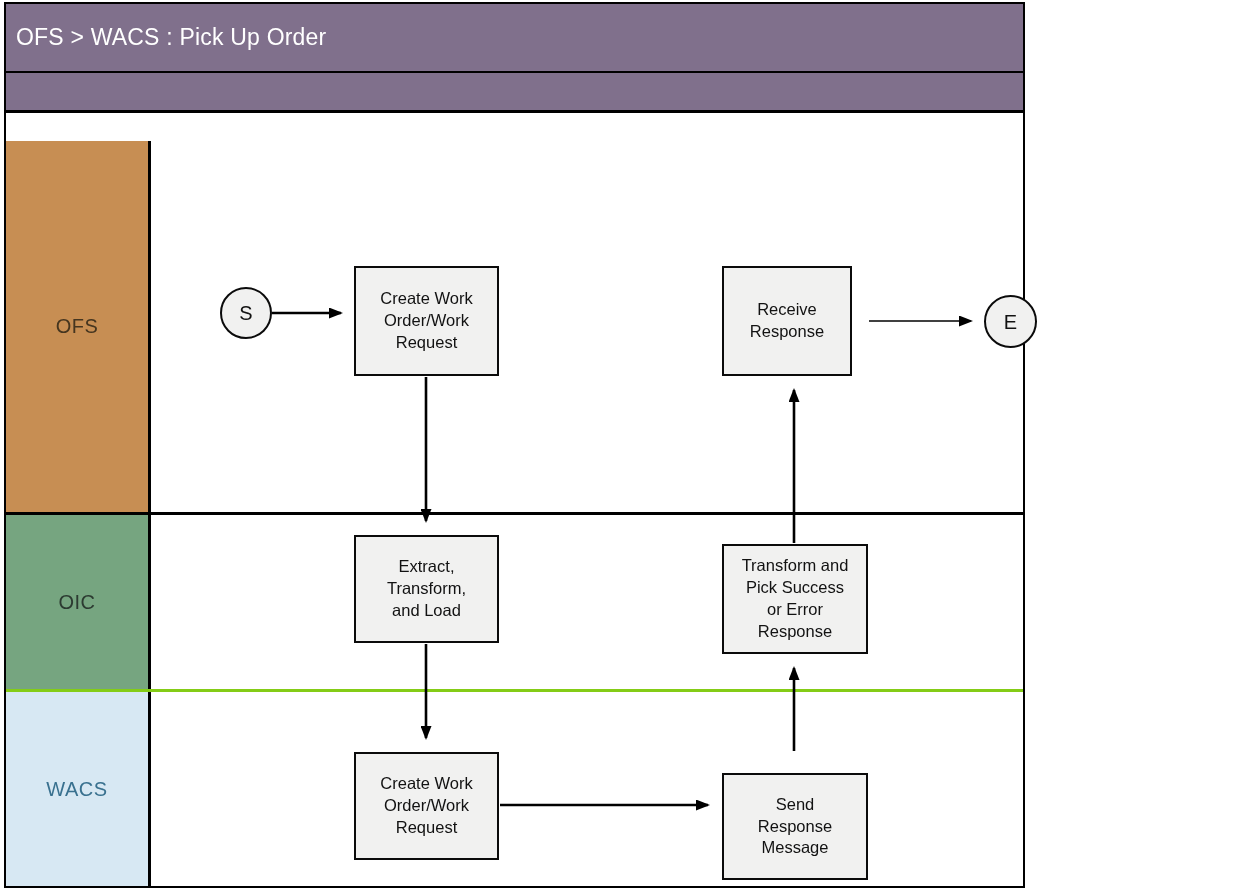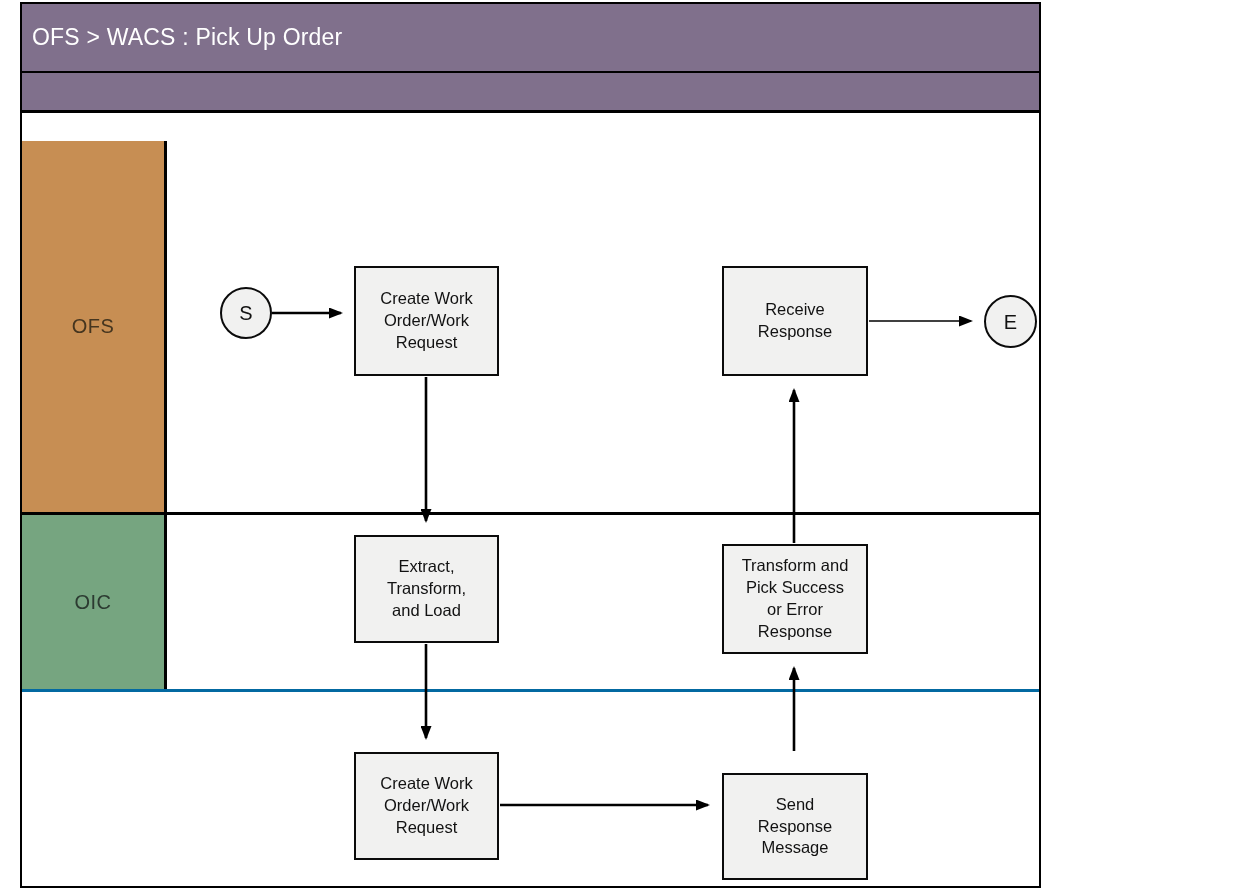--- a/index.html
+++ b/index.html
@@ -10,21 +10,21 @@
   }
   .stage {
     position: relative;
     width: 1237px;
     height: 891px;
     background: #ffffff;
     overflow: hidden;
   }
   .frame {
     position: absolute;
-    left: 20px; top: 2px;
+    left: 4px; top: 2px;
     width: 1021px; height: 886px;
     border: 2px solid #000000;
     box-sizing: border-box;
     display: flex;
     flex-direction: column;
     background: #ffffff;
   }
   .title-bar {
     height: 69px;
     flex: none;
@@ -44,21 +44,21 @@
     height: 37px;
     flex: none;
     background: #80708C;
     border-bottom: 3px solid #000000;
   }
   .lane {
     display: flex;
     flex: none;
   }
   .lane-ofs  { height: 399px; border-bottom: 3px solid #000000; }
-  .lane-oic  { height: 174px; border-bottom: 3px solid #0369a1; }
+  .lane-oic  { height: 174px; border-bottom: 3px solid #84cc16; }
   .lane-wacs { flex: 1; }
   .lane-label {
     width: 145px;
     flex: none;
     border-right: 3px solid #000000;
     display: flex;
     align-items: center;
     justify-content: center;
     font-size: 20px;
     letter-spacing: 0.5px;
@@ -95,21 +95,21 @@
     line-height: 1.32;
     white-space: pre-line;
   }
   .terminal {
     border-radius: 50%;
     font-size: 20px;
     line-height: 1;
   }
   .n-start { left: 220px; top: 287px; width: 52px; height: 52px; }
   .n-ofs-create { left: 354px; top: 266px; width: 145px; height: 110px; }
-  .n-receive { left: 722px; top: 266px; width: 146px; height: 110px; }
+  .n-receive { left: 722px; top: 266px; width: 130px; height: 110px; }
   .n-end { left: 984px; top: 295px; width: 53px; height: 53px; }
   .n-etl { left: 354px; top: 535px; width: 145px; height: 108px; }
   .n-transform { left: 722px; top: 544px; width: 146px; height: 110px; }
   .n-wacs-create { left: 354px; top: 752px; width: 145px; height: 108px; }
   .n-send-response { left: 722px; top: 752px; width: 146px; height: 107px; margin-top: 21px; }
 </style>
 </head>
 <body>
 
 <div class="stage">
@@ -121,20 +121,21 @@
 
     <div class="lane lane-ofs">
       <div class="lane-label">OFS</div>
       <div class="lane-content"></div>
     </div>
     <div class="lane lane-oic">
       <div class="lane-label">OIC</div>
       <div class="lane-content"></div>
     </div>
     <div class="lane lane-wacs">
+      <div class="lane-label">WACS</div>
       <div class="lane-content"></div>
     </div>
   </div>
 
   <div class="overlay">
     <svg class="edges-layer" width="1237" height="891" viewBox="0 0 1237 891">
       <defs>
         <marker id="arrow" markerUnits="userSpaceOnUse" markerWidth="14" markerHeight="11" refX="12" refY="5.5" orient="auto">
           <path d="M0,0 L14,5.5 L0,11 Z" fill="#000000"></path>
         </marker>

